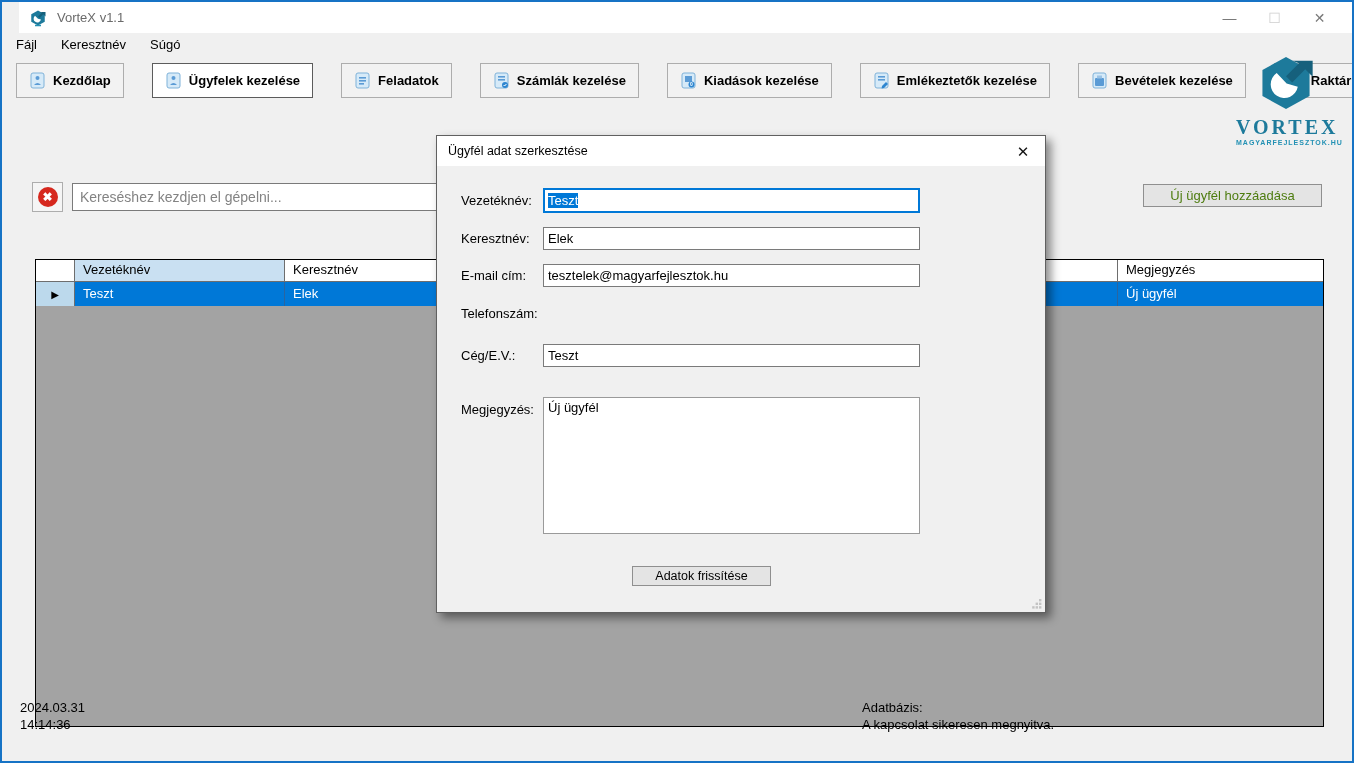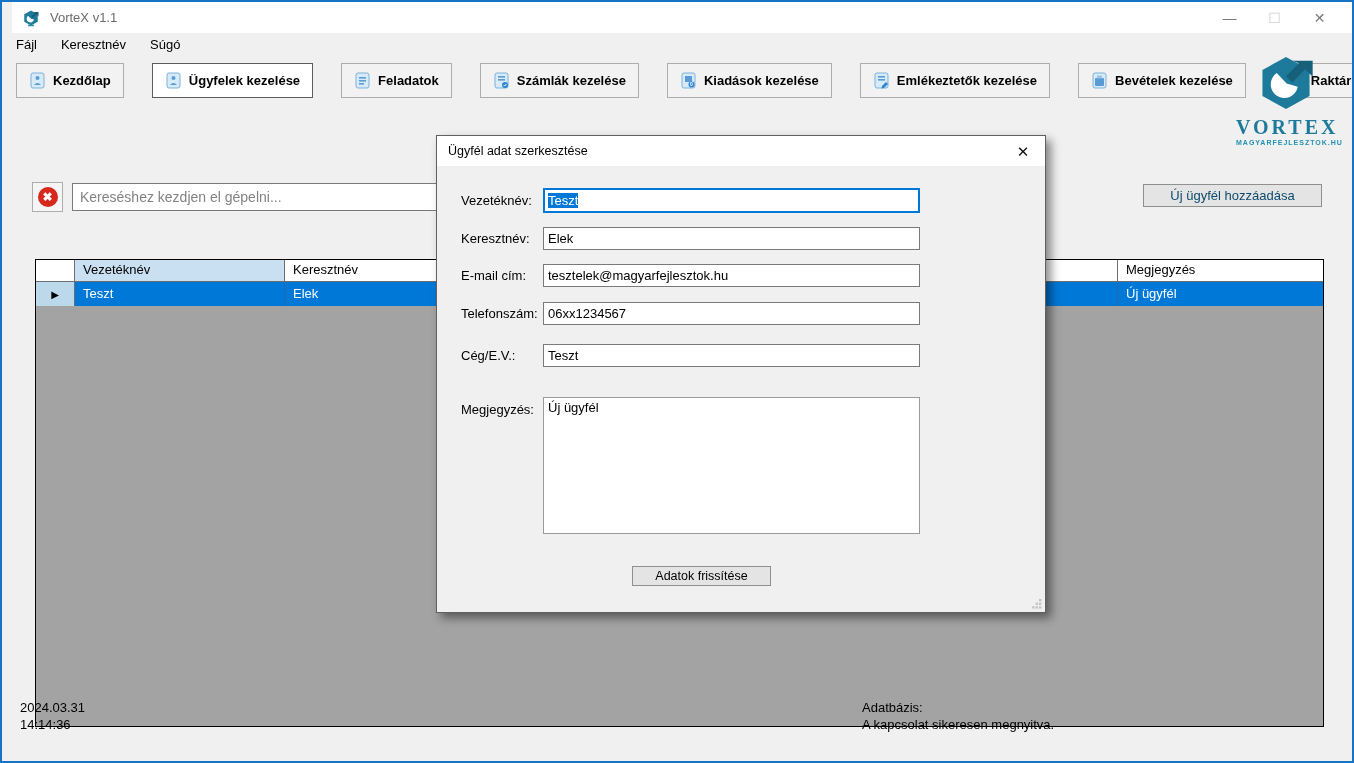--- a/index.html
+++ b/index.html
@@ -2,21 +2,21 @@
 <html><head>
 <meta charset="utf-8">
 <style>
   * { margin:0; padding:0; box-sizing:border-box; }
   html,body { width:1354px; height:763px; font-family:"Liberation Sans", sans-serif; }
   .window {
     position:relative; width:1354px; height:763px; background:#f0f0f0;
     border:2px solid #1673c5; overflow:hidden;
   }
   
-  .titlebar { position:absolute; left:10px; top:0; right:0; height:31px; background:#ffffff; display:flex; align-items:center; }
+  .titlebar { position:absolute; left:17px; top:0; right:0; height:31px; background:#ffffff; display:flex; align-items:center; }
   .app-icon { margin-left:10px; width:18px; height:18px; }
   .title-text { margin-left:10px; font-size:13px; color:#6b6b6b; }
   .win-controls { position:absolute; right:10px; top:0; height:31px; display:flex; }
   .win-btn { width:45px; height:31px; display:flex; align-items:center; justify-content:center; font-size:14px; color:#7a7a7a; }
   .win-btn.max { color:#cfcfcf; }
   
   .menubar { position:absolute; left:0; top:31px; right:0; height:27px; display:flex; align-items:flex-start; background:#f0f0f0; }
   .menu-item { padding:4px 10px; font-size:13px; color:#000; margin-left:4px; }
   
   .toolbar { position:absolute; left:14px; top:61px; height:48px; display:flex; gap:28px; }
@@ -25,21 +25,21 @@
   .tb-ico { width:17px; height:17px; flex:0 0 auto; }
   
   .logo { position:absolute; right:16px; top:52px; width:100px; text-align:center; }
   .logo-word { font-size:20px; font-weight:bold; letter-spacing:3px; color:#1d7a9b; font-family:"Liberation Serif", serif; }
   .logo-sub { font-size:7px; font-weight:bold; letter-spacing:1px; color:#2391b4; }
   
   .clear-btn { position:absolute; left:30px; top:180px; width:31px; height:30px; background:#f5f5f5; border:1px solid #adadad; display:flex; align-items:center; justify-content:center; }
   .clear-glyph { width:20px; height:20px; border-radius:50%; background:#d6281e; color:#fff; font-size:12px; font-weight:bold; display:flex; align-items:center; justify-content:center; }
   .search-input { position:absolute; left:70px; top:181px; width:368px; height:28px; border:1px solid #7a7a7a; background:#fff; font-size:14px; padding:0 7px; color:#000; font-family:"Liberation Sans", sans-serif; }
   .search-input::placeholder { color:#838383; }
-  .add-btn { position:absolute; left:1141px; top:182px; width:179px; height:23px; background:#e4e4e4; border:1px solid #8f8f8f; font-size:13px; color:#0c4a6e; display:flex; align-items:center; justify-content:center; }
+  .add-btn { position:absolute; left:1141px; top:182px; width:179px; height:23px; background:#e4e4e4; border:1px solid #8f8f8f; font-size:13px; color:#4d7c0f; display:flex; align-items:center; justify-content:center; }
   
   .grid { position:absolute; left:33px; top:230px; width:1289px; height:468px; background:#a3a3a3; border:1px solid #000;margin-top:27px; }
   .grid-header { display:flex; height:22px; background:#fff; border-bottom:1px solid #6e6e6e; }
   .gh-cell { font-size:13px; color:#000; padding:2px 0 0 8px; border-right:1px solid #6e6e6e; overflow:hidden; white-space:nowrap; }
   .gh-corner { width:39px; background:#fff; }
   .gh-vezeteknev { width:210px; background:#c9e0f2; }
   .gh-keresztnev { width:833px; background:#fff; }
   .gh-megjegyzes { width:205px; background:#fff; border-right:none; }
   .grid-row { display:flex; height:24px; background:#0078d7; }
   .gr-sel { width:39px; background:#bcd9ec; border-right:1px solid #6e6e6e; display:flex; align-items:center; justify-content:center; color:#000; font-size:10px; }
@@ -212,21 +212,20 @@
       <span class="sel-text">Teszt</span>
     </div>
 
     <div class="dlg-label" style="top:95px;text-align:right;">Keresztnév:</div>
     <input class="dlg-input" style="top: 91px;" value="Elek">
 
     <div class="dlg-label" style="top:132px;">E-mail cím:</div>
     <input class="dlg-input" style="top: 128px;" value="tesztelek@magyarfejlesztok.hu">
 
     <div class="dlg-label" style="top:170px;">Telefonszám:</div>
-    <input class="dlg-input" style="top: 166px;" value="06xx1234567">
 
     <div class="dlg-label" style="top:212px;">Cég/E.V.:</div>
     <input class="dlg-input" style="top: 208px;" value="Teszt">
 
     <div class="dlg-label" style="top:266px;">Megjegyzés:</div>
     <textarea class="dlg-memo" style="">Új ügyfél</textarea>
 
     <div class="dlg-submit">Adatok frissítése</div>
 
     <svg class="dlg-grip" viewBox="0 0 10 10">

